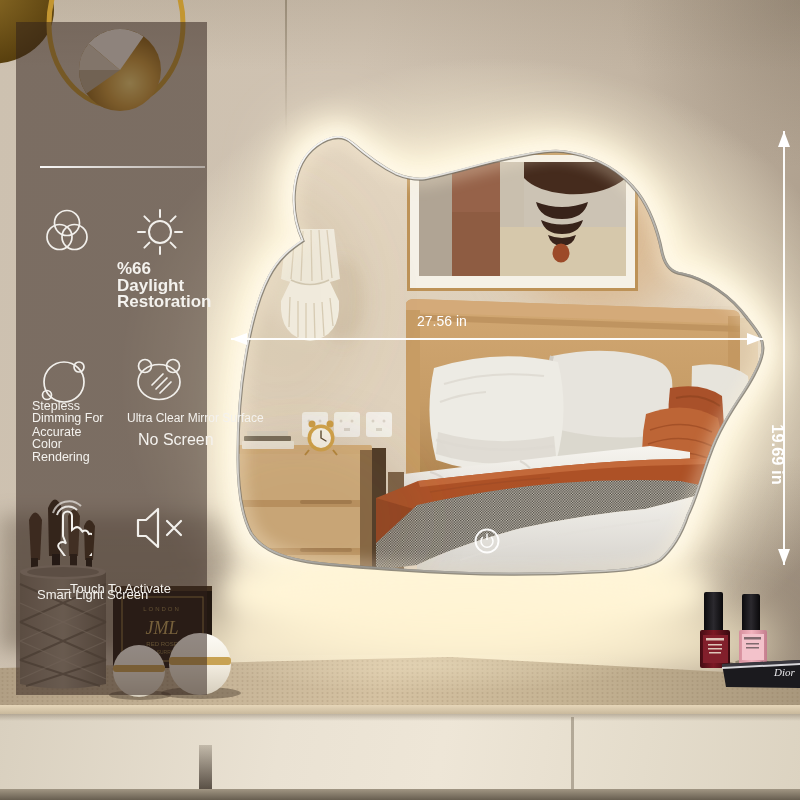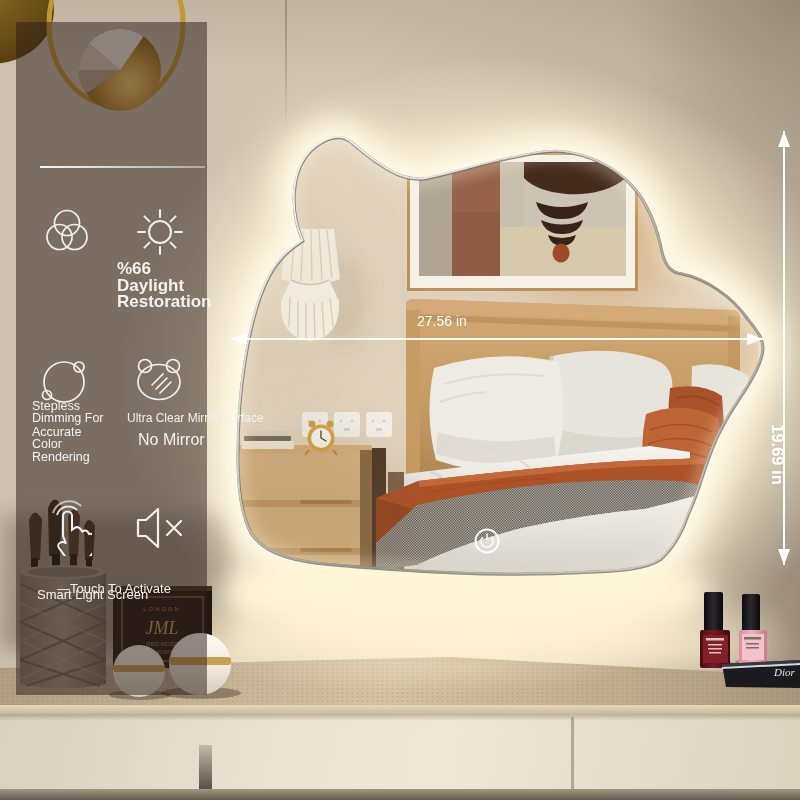--- a/index.html
+++ b/index.html
@@ -398,21 +398,21 @@
   <svg class="abs" style="left:132px;top:354px" width="54" height="54" viewBox="0 0 54 54" fill="none" stroke="#f2f0ec" stroke-width="1.7">
     <circle cx="13" cy="12" r="6.5"></circle>
       <circle cx="41" cy="12" r="6.5"></circle>
     <ellipse cx="27" cy="28" rx="21" ry="17.5"></ellipse>
     <path d="M20,31 l11,-11 M24,35 l11,-11 M28,39 l11,-11" stroke-linecap="round"></path>
   </svg>
 
   <div class="abs" style="left:32px;top:400px;width:84px;color:#f4f2ee;font-size:12.5px;line-height:12.4px;">Stepless<br>Dimming For</div>
   <div class="abs" style="left:32px;top:426px;width:84px;color:#f4f2ee;font-size:12.5px;line-height:12.4px;">Accurate<br>Color<br>Rendering</div>
   <div class="abs" style="left:127px;top:411px;width:170px;color:#f4f2ee;font-size:12px;">Ultra Clear Mirror Surface</div>
-  <div class="abs" style="left:138px;top:431px;width:120px;color:#f4f2ee;font-size:16px;">No Mirror</div>
+  <div class="abs" style="left:138px;top:431px;width:120px;color:#f4f2ee;font-size:16px;">No Screen</div>
 
   <svg class="abs" style="left:40px;top:500px" width="52" height="56" viewBox="0 0 52 56" fill="none" stroke="#f2f0ec" stroke-width="2">
     <path d="M17,15 A12,12 0 0 1 37,10" opacity=".9"></path>
     <path d="M13,13 A17,17 0 0 1 41,6" opacity=".65"></path>
     <path d="M23,36 V16 a4.5,4.5 0 0 1 9,0 v14 l2.5,-2 q3,-2 5.5,.5 l2.5,3 q2.5,-2 5,0 l1.5,2.5 q4,-1 5,3 l1,6 q1,7 -3,11 l-4,5 q-2,3 -6,3 h-9 q-4,0 -6,-3 l-8,-11 q-2,-3.5 1.5,-5.5 q3,-1.5 5.5,1 z"></path>
   </svg>
   <svg class="abs" style="left:134px;top:503px" width="52" height="50" viewBox="0 0 52 50" fill="none" stroke="#f2f0ec" stroke-width="2.2">
     <path d="M4,17 h8 l12,-11 v38 l-12,-11 h-8 z" stroke-linejoin="round"></path>
     <path d="M33,18 l14,14 M47,18 l-14,14" stroke-linecap="round"></path>
   </svg>

